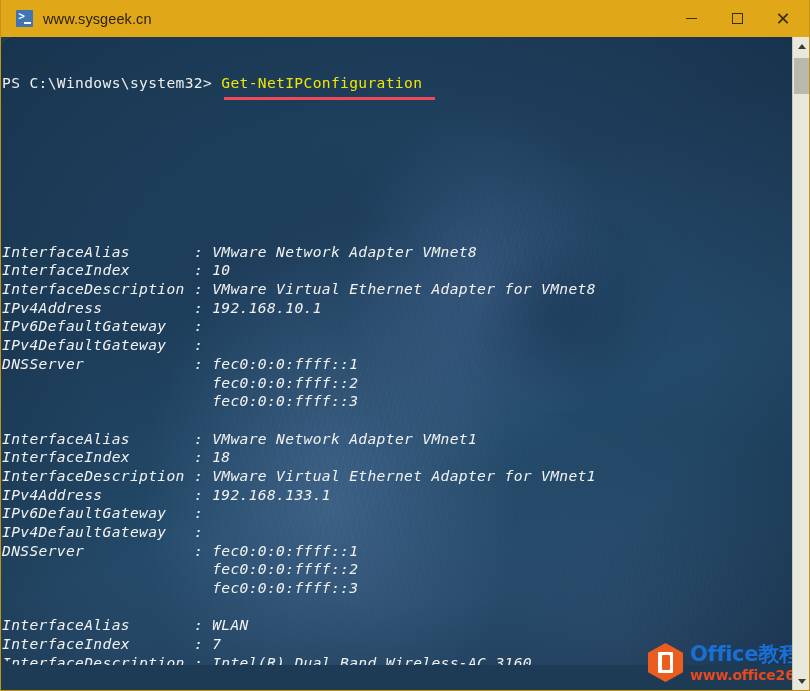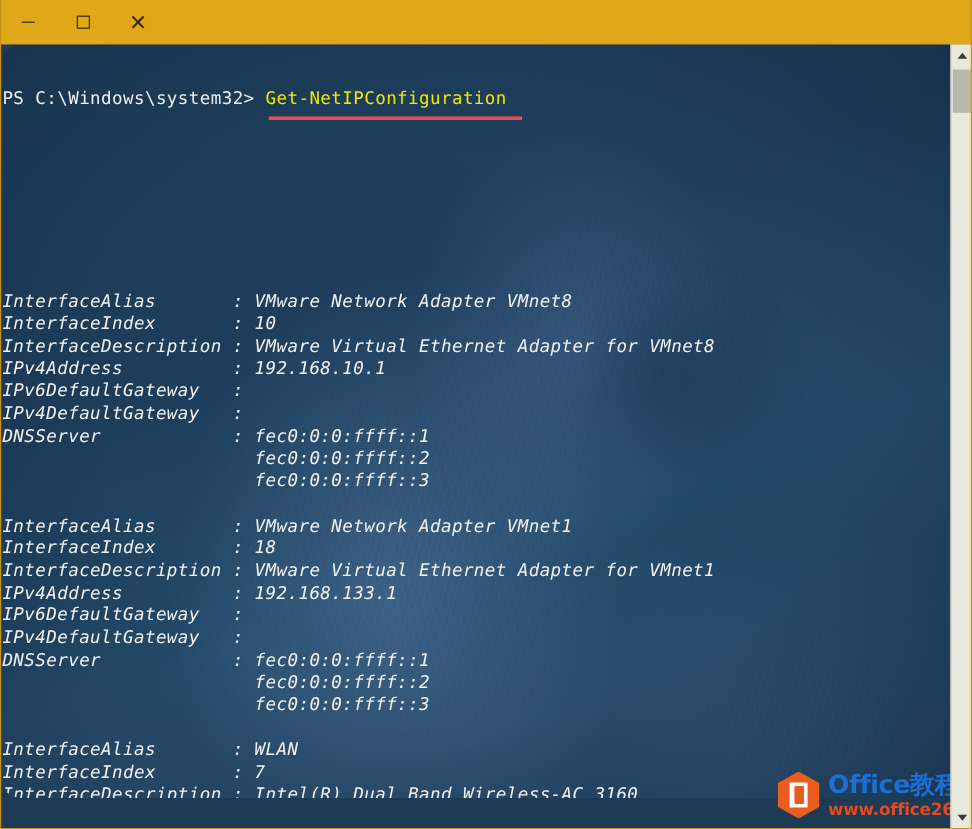--- a/index.html
+++ b/index.html
@@ -116,21 +116,21 @@
     padding-right: 4px;
   }
 
   
   .terminal {
     position: absolute;
     left: 0;
     top: 37px;
     width: 810px;
     height: 628px;
-    background: #4c1d95;
+    background: #000000;
     overflow: hidden;
     border-radius: 18px;
   }
   
   .wallpaper {
     position: absolute;
     inset: 0;
     background:
       radial-gradient(ellipse 260px 400px at 330px 470px, rgba(120,150,200,0.30), rgba(120,150,200,0) 72%),
       radial-gradient(ellipse 200px 260px at 480px 250px, rgba(110,140,195,0.26), rgba(110,140,195,0) 70%),
@@ -355,20 +355,24 @@
       <div class="sb-arrow up"></div>
     </div>
     <div class="sb-track-top"></div>
     <div class="sb-thumb"></div>
     <div class="sb-btn bottom">
       <div class="sb-arrow down"></div>
     </div>
   </div>
 
   <div class="titlebar">
+    <div class="titlebar-left">
+      <div class="ps-icon"></div>
+      <span class="title-text">www.sysgeek.cn</span>
+    </div>
     <div class="win-controls">
       <div class="win-btn min"></div>
       <div class="win-btn max"></div>
       <div class="win-btn close">✕</div>
     </div>
   </div>
 
   <div class="win-border"></div>
 </div>
 

